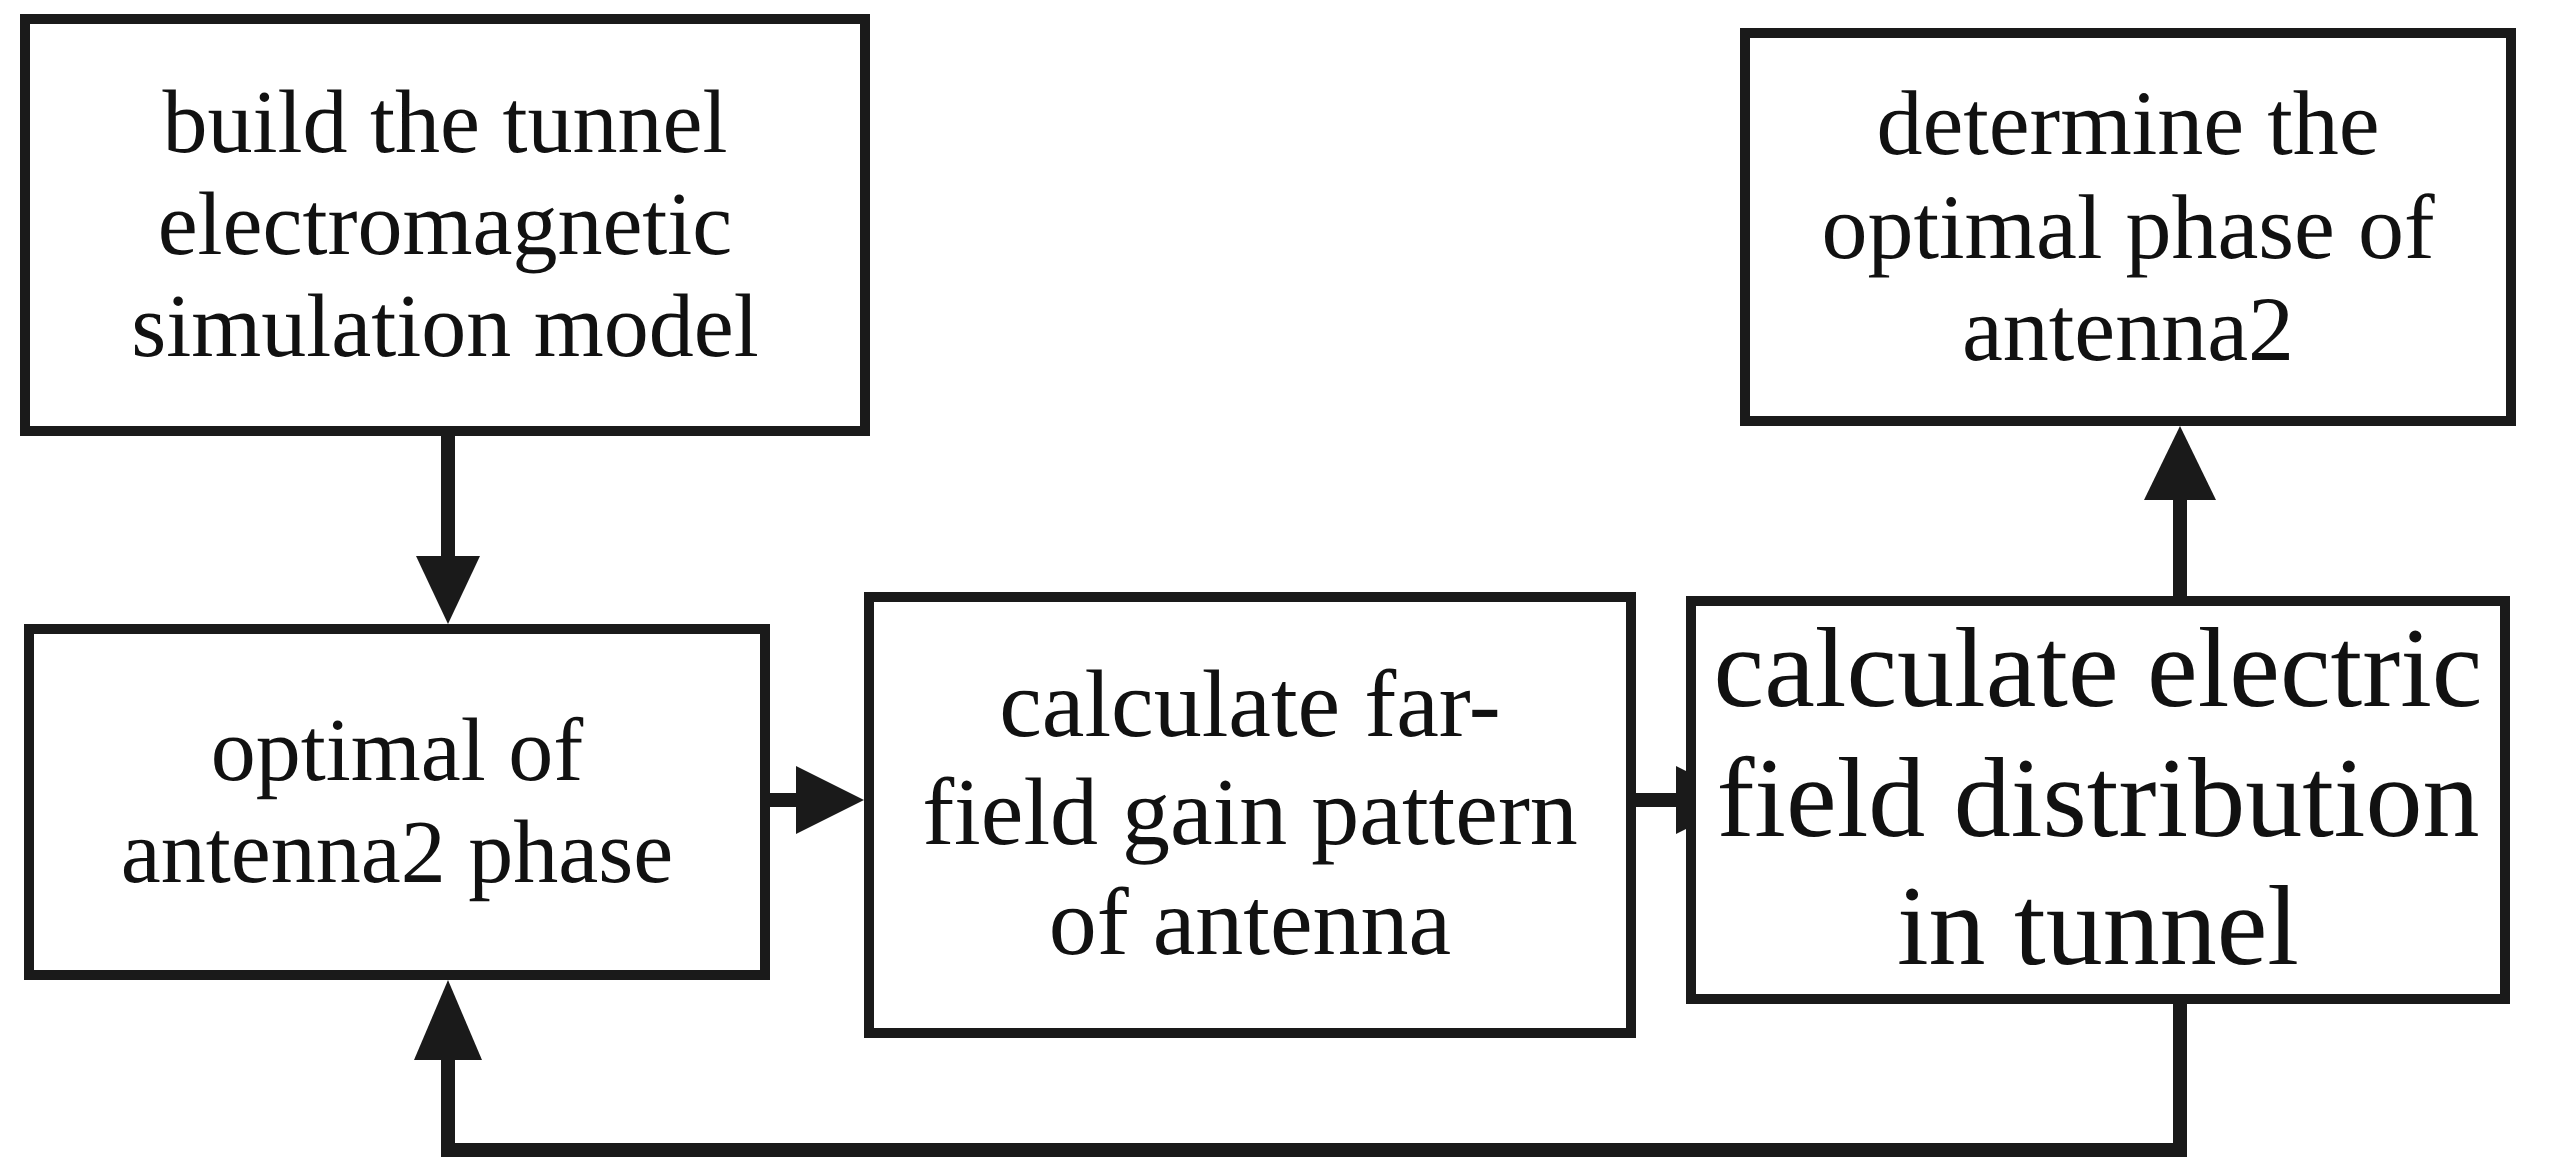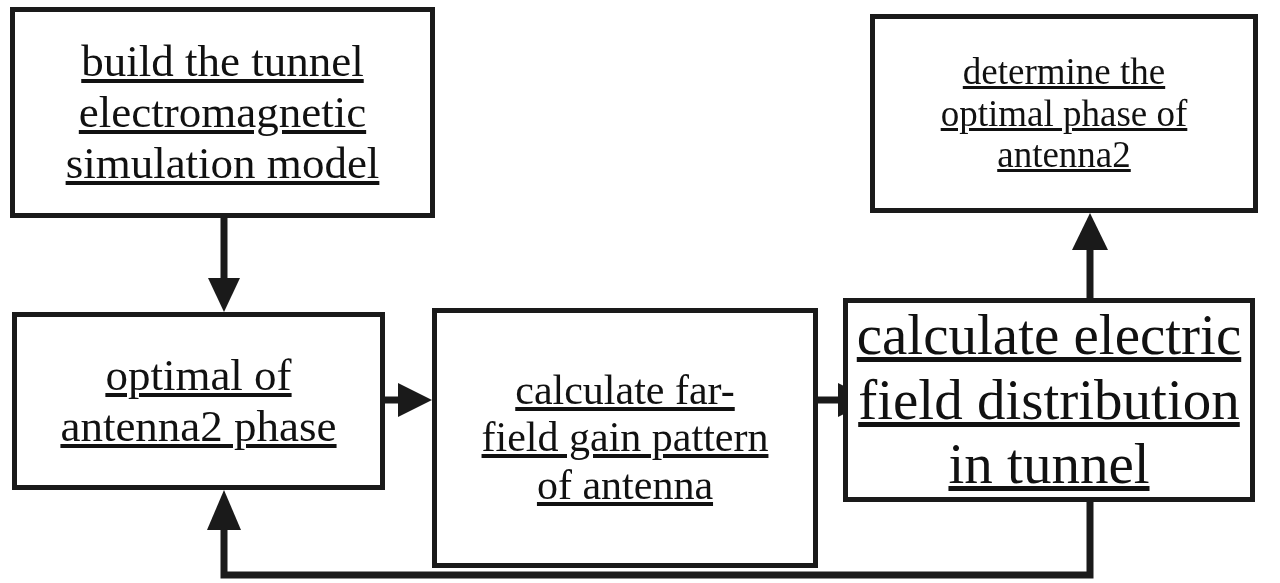--- a/index.html
+++ b/index.html
@@ -23,26 +23,25 @@
     background: #ffffff;
     display: flex;
     align-items: center;
     justify-content: center;
     text-align: center;
     color: #111111;
     line-height: 1.13;
     padding: 2px 6px;
     white-space: pre-line;
     z-index: 2;
-    text-decoration: underline;
   }
   #node-build      { left: 10px;  top: 7px;   width: 425px; height: 211px; font-size: 45px; }
   #node-adjust     { left: 12px;  top: 312px; width: 373px; height: 178px; font-size: 45px; }
-  #node-farfield   { left: 432px; top: 308px; width: 386px; height: 260px; font-size: 42px; }
-  #node-determine  { left: 870px; top: 14px;  width: 388px; height: 199px; font-size: 37px; }
+  #node-farfield   { left: 432px; top: 296px; width: 386px; height: 223px; font-size: 48px; }
+  #node-determine  { left: 870px; top: 14px;  width: 388px; height: 199px; font-size: 46px; }
   #node-efield     { left: 843px; top: 298px; width: 412px; height: 204px; font-size: 57px; }
 
   #edge-layer {
     position: absolute;
     left: 0;
     top: 0;
     width: 1280px;
     height: 583px;
     z-index: 1;
   }

